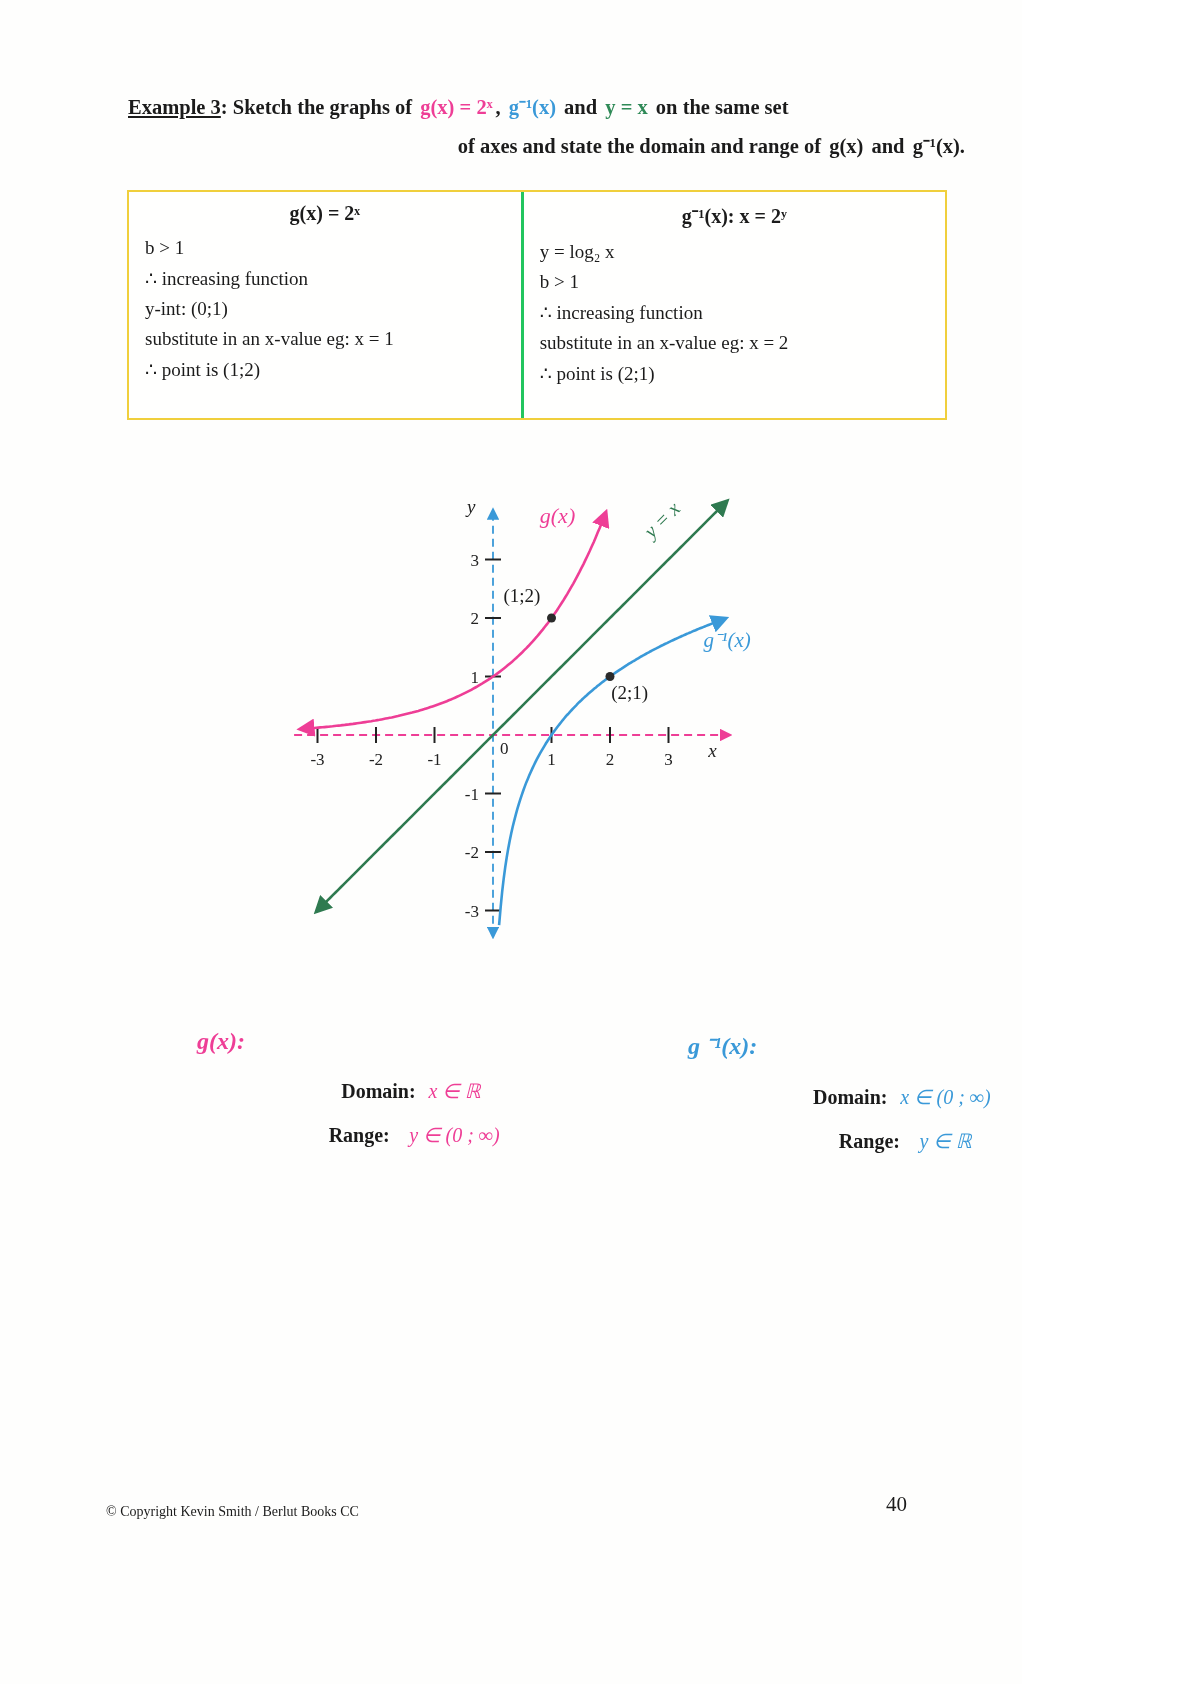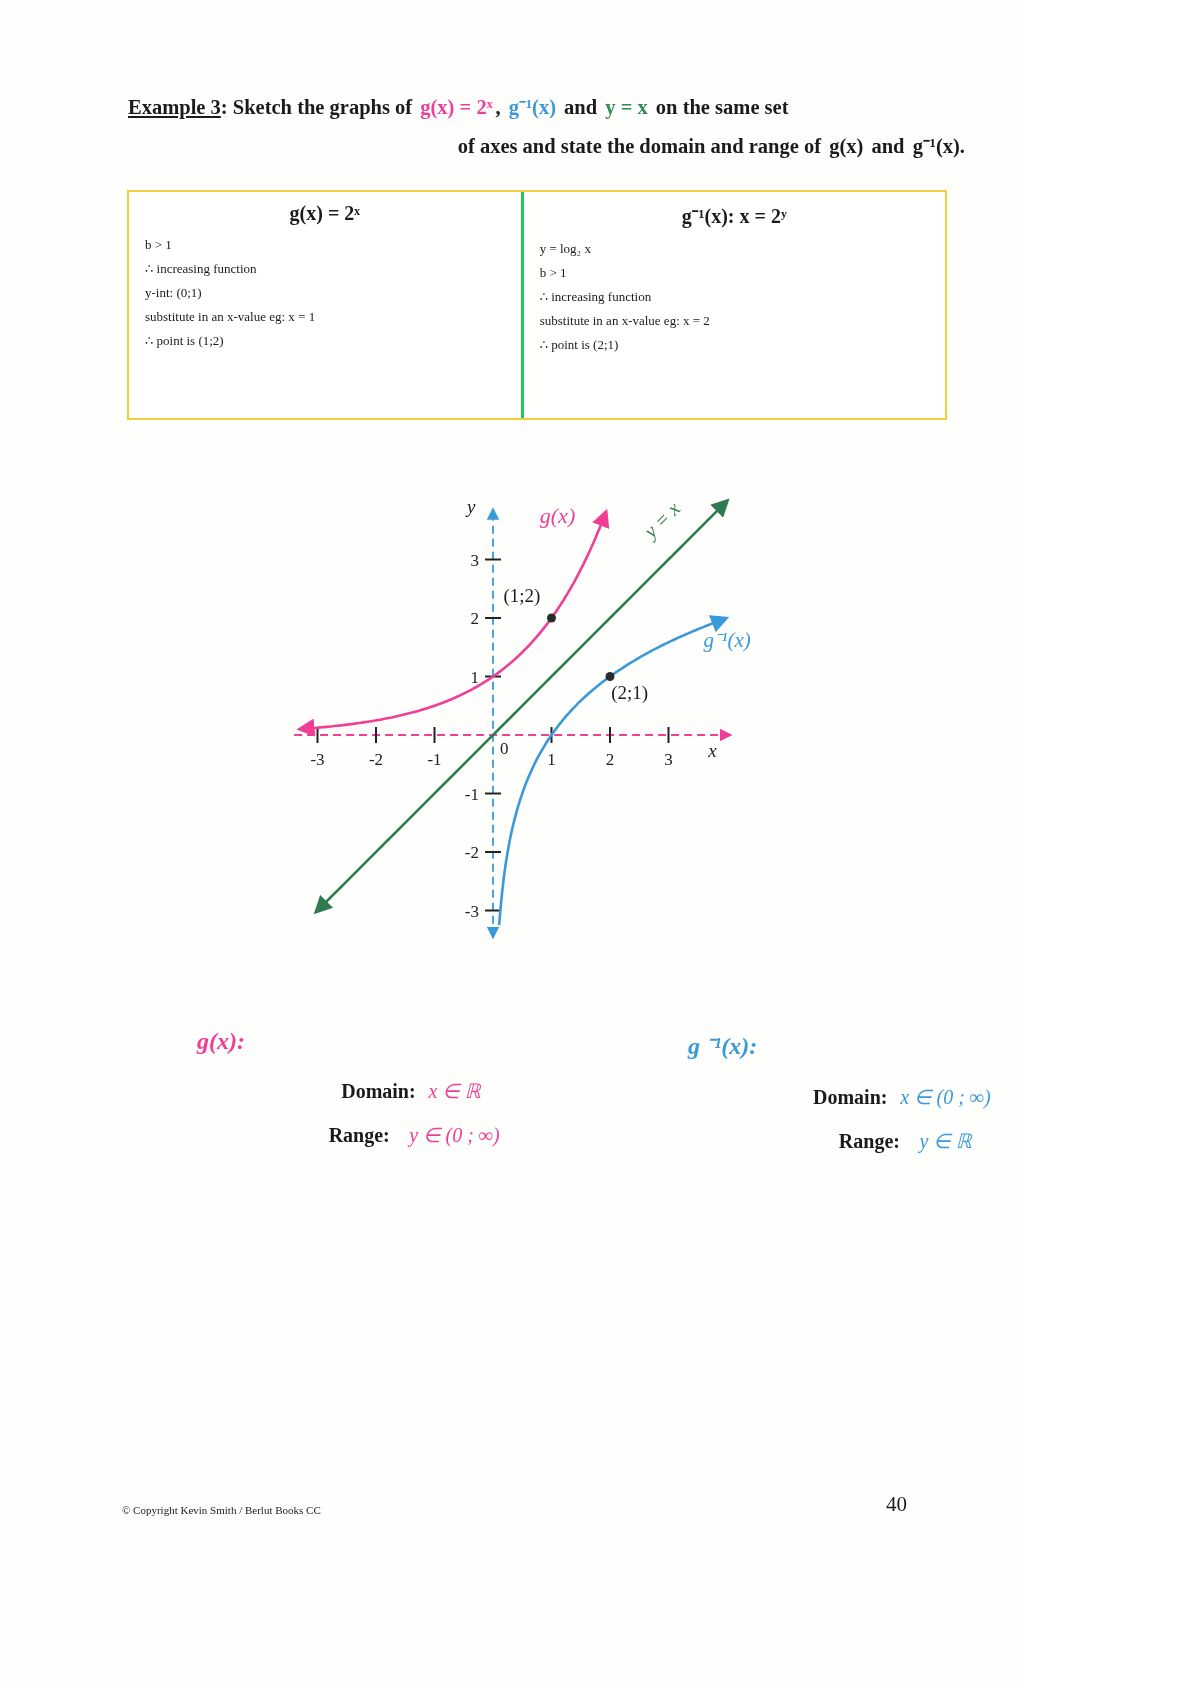--- a/index.html
+++ b/index.html
@@ -16,37 +16,37 @@
   .green{color:#2f8a57;}
   .h-line2{margin-left:119px;text-align:right;}
 
   
   .ex-table{position:absolute;left:127px;top:190px;width:816px;height:226px;
             border:2px solid #f0cf3c;display:flex;background:#fffffe;}
   .col{box-sizing:border-box;padding:4px 0 0 0;}
   .col-left{flex:0 0 48%;}
   .col-right{flex:0 0 52%;border-left:3px solid #22c55e;}
   .col-title{text-align:center;font-weight:bold;font-size:20px;margin:6px 0 8px 0;}
-  .trow{font-size:13px;padding:4px 0 4px 16px;}
+  .trow{font-size:19px;padding:4px 0 4px 16px;}
 
   
   #graph-svg{position:absolute;left:270px;top:468px;}
   #graph-svg text{font-family:"Liberation Serif",serif;}
 
   
   .sum{position:absolute;top:1028px;width:420px;}
   .sum-left{left:197px;}
   .sum-right{left:688px;}
   .sum-title{font-weight:bold;font-style:italic;font-size:24px;margin-bottom:24px;}
   .sum-line{font-size:20px;margin-bottom:20px;text-align:center;}
   .sum-label{font-weight:bold;display:inline-block;width:90px;}
   .sum-val{font-style:italic;}
 
   
-  .footer-copy{position:absolute;left:122px;top:1504px;font-size:11px;font-family:Liberation Serif, serif;}
+  .footer-copy{position:absolute;left:106px;top:1504px;font-size:14px;font-family:Liberation Serif, serif;}
   .page-num{position:absolute;left:886px;top:1492px;font-size:21px;}
 </style>
 </head>
 <body>
 
 <div class="page">
 
   <div class="header">
     <div class="h-line1">
       <span class="ex-label">Example 3</span><span>:</span>

